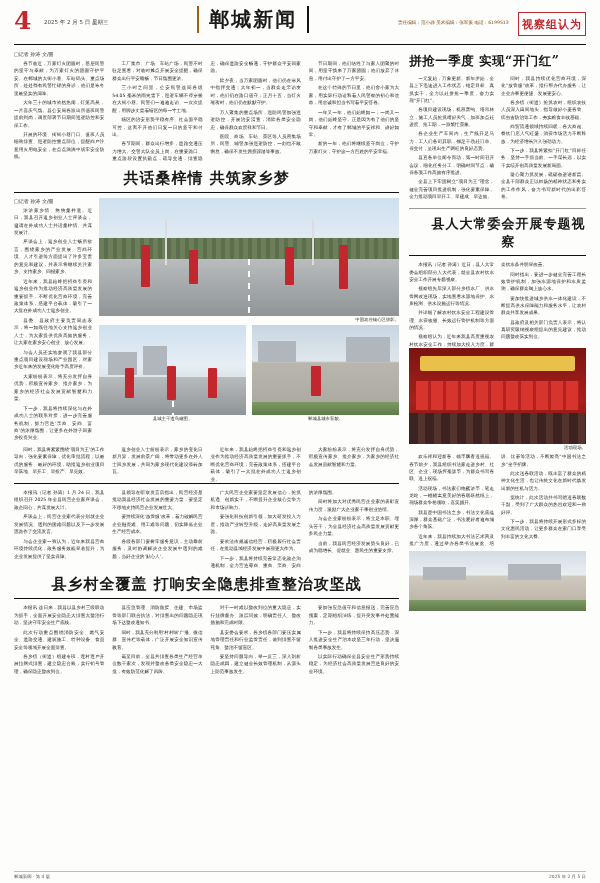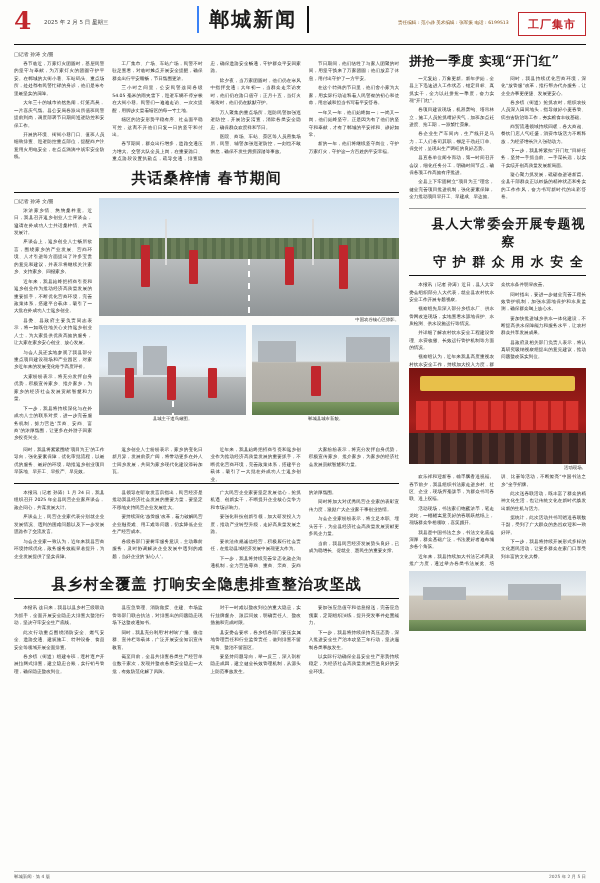--- a/index.html
+++ b/index.html
@@ -11,21 +11,21 @@
     overflow:hidden;
     position:relative;
   }
   .page{position:relative;width:600px;height:883px;box-sizing:border-box;padding:0 14px;}
 
   
   .masthead{display:flex;align-items:flex-start;padding-top:8px;height:34px;}
   .page-num{font-family:"DejaVu Serif","Liberation Serif",serif;font-size:25px;font-weight:bold;color:#c1272d;line-height:1;width:26px;}
   .masthead-date{font-size:5.5px;color:#444;padding-top:11px;margin-left:4px;white-space:nowrap;}
   .masthead-center{flex:1;text-align:center;position:relative;top:-2px;}
-  .paper-name{font-family:"DejaVu Serif","Liberation Serif",serif;font-size:20px;font-weight:bold;letter-spacing:2px;display:inline-block;padding:0 10px;border-left:2px solid #3b82f6;border-right:2px solid #111;}
+  .paper-name{font-family:"DejaVu Serif","Liberation Serif",serif;font-size:20px;font-weight:bold;letter-spacing:2px;display:inline-block;padding:0 10px;border-left:2px solid #a16207;border-right:2px solid #111;}
   .masthead-contact{font-size:4.6px;color:#7a4a12;line-height:1.5;text-align:left;margin-top:12px;width:120px;}
   .masthead-logo{width:66px;height:22px;border:1px solid #c1272d;background:#fff;color:#c1272d;font-family:"DejaVu Serif","Liberation Serif",serif;font-size:11px;font-weight:bold;display:flex;align-items:center;justify-content:center;letter-spacing:1px;margin-top:4px;}
   .rule{border-top:1px solid #111;margin:2px 0 6px 0;}
   .rule.thin{border-top:.5px solid #999;}
 
   
   .cols{display:flex;gap:10px;}
   .col-left{width:392px;}
   .col-right{width:180px;}
 
@@ -72,21 +72,21 @@
 
 <div class="page">
 
   <div class="masthead">
     <div class="page-num">4</div>
     <div class="masthead-date">2025 年 2 月 5 日  星期三</div>
     <div class="masthead-center">
       <span class="paper-name">郸城新闻</span>
     </div>
     <div class="masthead-contact">责任编辑：范小静   美术编辑：张军振   电话：6199513</div>
-    <div class="masthead-logo">工厂集市</div>
+    <div class="masthead-logo">视察组认为</div>
   </div>
   <div class="rule"></div>
 
   <div class="cols">
 
     <div class="col-left">
 
       <div class="byline">□记者 孙涛 文/图</div>
       <div class="body-cols c4">
         <p>春节临近，万家灯火团圆时，基层民警的坚守与奉献，为万家灯火的团圆守护平安。在郸城的大街小巷、车站码头、重点场所，处处都有民警忙碌的身影，他们是寒冬里最坚实的屏障。</p>
@@ -98,21 +98,21 @@
         <p>春节期间，群众出行增多，道路交通压力增大。交警大队全员上岗，在重要路口、重点路段设置执勤点，疏导交通，排查隐患，确保道路安全畅通，守护群众平安回家路。</p>
         <p>除夕夜，当万家团圆时，他们仍在寒风中指挥交通；大年初一，当群众走亲访友时，他们仍在路口值守；正月十五，当灯火璀璨时，他们仍在默默守护。</p>
         <p>万人聚集的重点场所，巡防民警加强巡逻防控，开展治安清查，消除各类安全隐患，确保群众欢度祥和节日。</p>
         <p>医院、商场、车站、景区等人员密集场所，民警、辅警加强巡逻防控，一刻也不敢懈怠，确保不发生拥挤踩踏等事故。</p>
         <p>节日期间，他们牺牲了与家人团聚的时间，用坚守换来了万家团圆；他们放弃了休息，用付出守护了一方平安。</p>
         <p>在这个特殊的节日里，他们舍小家为大家，用实际行动诠释着人民警察的初心和使命，用忠诚和担当书写着平安答卷。</p>
         <p>一年又一年，他们始终如一；一岗又一岗，他们始终坚守。正是因为有了他们的坚守和奉献，才有了郸城的平安祥和、静好如常。</p>
         <p>新的一年，他们将继续坚守岗位，守护万家灯火，守护这一方百姓的平安幸福。</p>
       </div>
 
-      <div class="section-title">共话桑梓情  春节期间</div>
+      <div class="section-title">共话桑梓情  共筑家乡梦</div>
       <div class="title-rule"></div>
 
       <div style="display:flex;gap:7px;">
         <div style="width:78px;">
           <div class="byline">□记者 孙涛 文/图</div>
           <div class="body-cols c1">
             <p>浓浓家乡情、悠悠桑梓意。近日，我县召开返乡创业人士座谈会，邀请在外成功人士共话桑梓情、共谋发展计。</p>
             <p>座谈会上，返乡创业人士畅所欲言，围绕家乡的产业发展、营商环境、人才引进等方面提出了许多宝贵的意见和建议，并表示将继续关注家乡、支持家乡、回报家乡。</p>
             <p>近年来，我县始终把招商引资和返乡创业作为推动经济高质量发展的重要抓手，不断优化营商环境，完善政策体系，搭建平台载体，吸引了一大批在外成功人士返乡创业。</p>
             <p>县委、县政府主要负责同志表示，将一如既往地关心支持返乡创业人士，为大家提供优质高效的服务，让大家在家乡安心创业、放心发展。</p>
@@ -217,21 +217,20 @@
         <p>同时，我县持续优化营商环境，深化“放管服”改革，推行帮办代办服务，让企业办事更便捷、发展更安心。</p>
         <p>各乡镇（街道）抢抓农时，组织农技人员深入田间地头，指导做好小麦春管、病虫害防治等工作，夯实粮食丰收基础。</p>
         <p>商贸流通领域持续回暖，各大商超、餐饮门店人气旺盛，消费市场活力不断释放，为经济增长注入强劲动力。</p>
         <p>下一步，我县将紧扣“开门红”目标任务，坚持一手抓当前、一手谋长远，以实干实绩开创高质量发展新局面。</p>
         <p>凝心聚力抓发展，砥砺奋进谱新篇。全县干部群众正以昂扬的精神状态和务实的工作作风，奋力书写新时代的出彩答卷。</p>
       </div>
 
       <div class="rule thin" style="margin:6px 0 4px;"></div>
 
       <div class="section-title sm">县人大常委会开展专题视察</div>
-      <div class="section-title sm" style="margin-top:-2px;">守 护 群 众 用 水 安 全</div>
       <div class="title-rule"></div>
       <div class="r-body two">
         <p>本报讯（记者 孙涛）近日，县人大常委会组织部分人大代表，就全县农村饮水安全工作开展专题视察。</p>
         <p>视察组先后深入部分乡镇水厂、供水管网改造现场，实地查看水源地保护、水质检测、供水设施运行等情况。</p>
         <p>并详细了解农村饮水安全工程建设管理、水费收缴、长效运行管护机制等方面的情况。</p>
         <p>视察组认为，近年来我县高度重视农村饮水安全工作，持续加大投入力度，群众饮水条件明显改善。</p>
         <p>同时指出，要进一步健全完善工程长效管护机制，加强水源地保护和水质监测，确保群众喝上放心水。</p>
         <p>要加快推进城乡供水一体化建设，不断提高供水保障能力和服务水平，让农村群众共享发展成果。</p>
         <p>县政府及相关部门负责人表示，将认真研究吸纳视察组提出的意见建议，推动问题整改落实到位。</p>
       </div>

